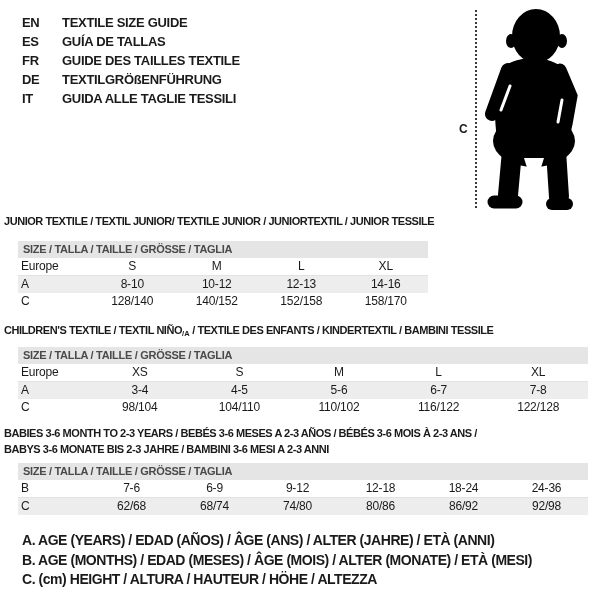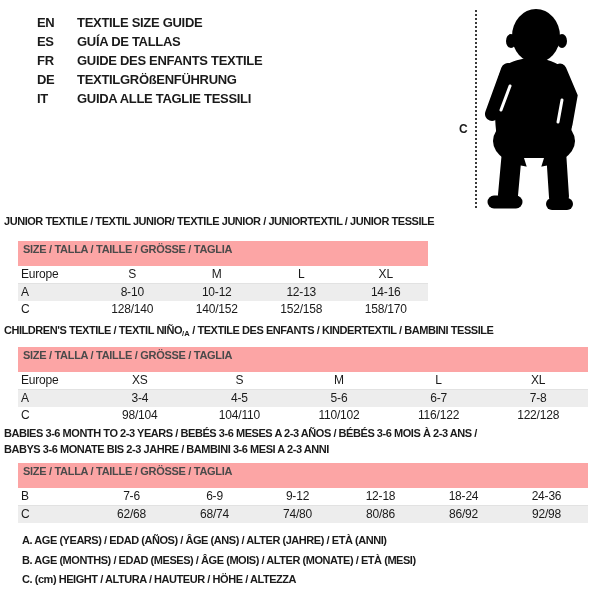--- a/index.html
+++ b/index.html
@@ -3,69 +3,69 @@
 <meta charset="utf-8">
 <style>
   html,body { margin:0; padding:0; background:#fff; }
   .page {
     position:relative; width:600px; height:600px; background:#ffffff;
     font-family:"Liberation Sans", "DejaVu Sans", sans-serif;
     color:#1a1a1a; overflow:hidden;
   }
 
   
-  .lang-block { position:absolute; left:22px; top:13px;margin-left:15px; }
+  .lang-block { position:absolute; left:22px; top:13px; }
   .lang-row { display:flex; line-height:19px; font-weight:bold; font-size:13px; letter-spacing:-0.3px; }
   .lang-code { width:40px; }
 
   
   .height-line { position:absolute; left:475px; top:10px; height:198px; width:0; border-left:2px dotted #3a3a3a; }
   .height-label { position:absolute; left:459px; top:122px; font-weight:bold; font-size:12px; }
   .baby-svg { position:absolute; left:482px; top:6px; }
 
   
   .sec-title { position:absolute; left:4px; font-weight:bold; font-size:11px; letter-spacing:-0.45px; white-space:nowrap; }
   .sec-title .subscript { font-size:7.5px; position:relative; top:2px; letter-spacing:0; }
   .sec-title-2line { line-height:16px; }
 
   
   .tbl { position:absolute; left:18px; font-size:12px; letter-spacing:-0.2px; }
   .t1 { width:410px; top:241px; }
   .t2 { width:570px; top:347px; }
   .t3 { width:570px; top:463px; }
   .size-bar {
-    background:#fca5a5; color:#4a4a4a; font-weight:bold; font-size:11px;
-    letter-spacing:-0.3px; height:25px; line-height:17px; padding-left:5px; box-sizing:border-box;
+    background:#e5e5e5; color:#4a4a4a; font-weight:bold; font-size:11px;
+    letter-spacing:-0.3px; height:17px; line-height:17px; padding-left:5px; box-sizing:border-box;
   }
   .trow { display:flex; height:17px; line-height:17px; }
   .row-head { border-bottom:1px solid #e2e2e2;justify-content:center; }
   .row-alt { background:#ededed; }
   .cell-label { width:72px; padding-left:3px; box-sizing:border-box; text-align:left; }
   .cell { flex:1; text-align:center; }
 
   
-  .footnotes { position:absolute; left:22px; top:531px; font-weight:bold; font-size:11px; letter-spacing:-0.45px; line-height:19.5px; white-space:nowrap; }
+  .footnotes { position:absolute; left:22px; top:531px; font-weight:bold; font-size:14px; letter-spacing:-0.45px; line-height:19.5px; white-space:nowrap; }
 </style>
 </head>
 <body>
 
 <div class="page">
 
   <div class="lang-block">
     <div class="lang-row">
       <span class="lang-code">EN</span>
       <span class="lang-label">TEXTILE SIZE GUIDE</span>
     </div>
     <div class="lang-row">
       <span class="lang-code">ES</span>
       <span class="lang-label">GUÍA DE TALLAS</span>
     </div>
     <div class="lang-row">
       <span class="lang-code">FR</span>
-      <span class="lang-label">GUIDE DES ENFANTS TEXTILE</span>
+      <span class="lang-label">GUIDE DES TAILLES TEXTILE</span>
     </div>
     <div class="lang-row">
       <span class="lang-code">DE</span>
       <span class="lang-label">TEXTILGRÖßENFÜHRUNG</span>
     </div>
     <div class="lang-row">
       <span class="lang-code">IT</span>
       <span class="lang-label">GUIDA ALLE TAGLIE TESSILI</span>
     </div>
   </div>

